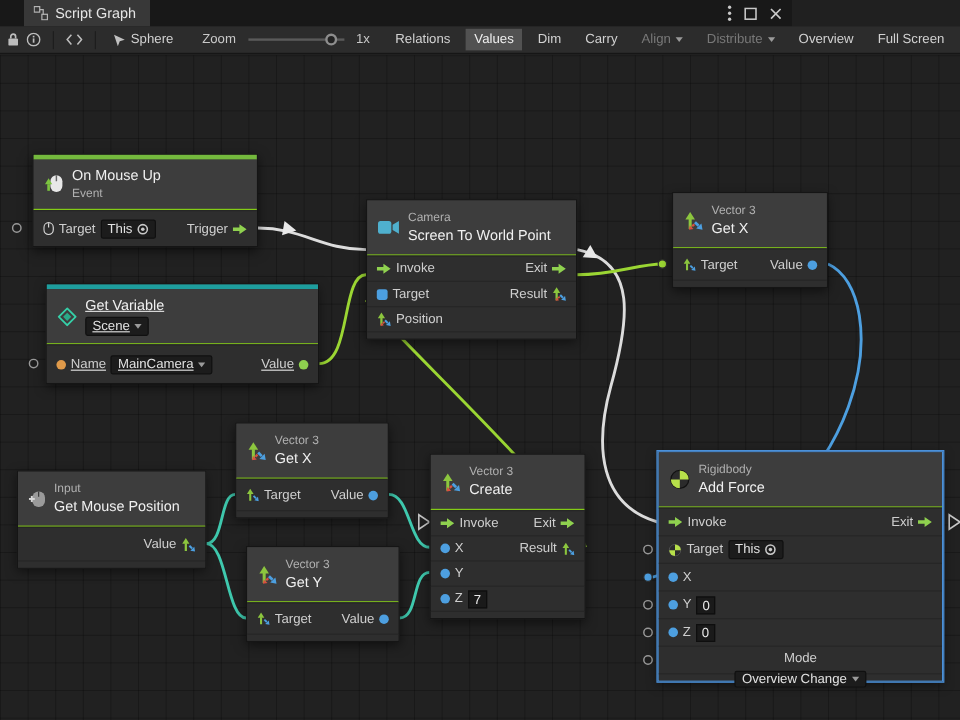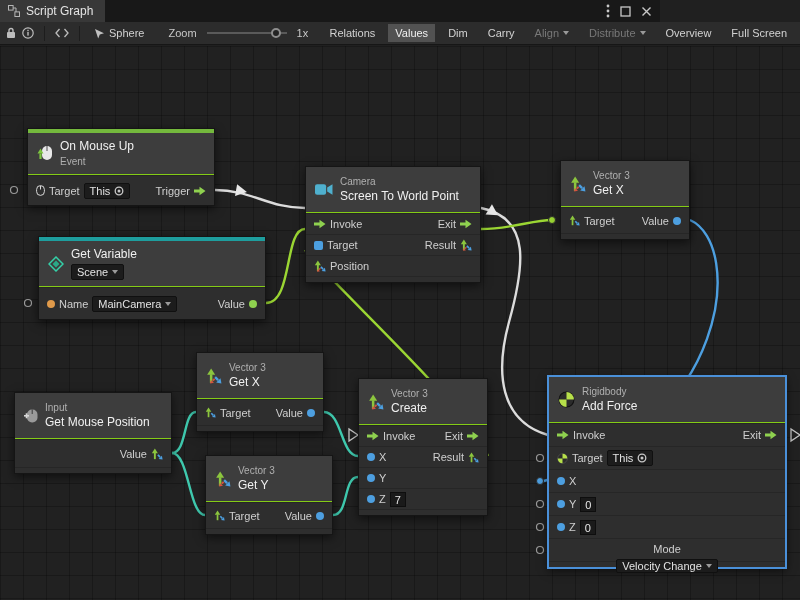--- a/index.html
+++ b/index.html
@@ -1,20 +1,20 @@
 <!DOCTYPE html>
 <html><head>
 <meta charset="utf-8">
 <style>
   *{margin:0;padding:0;box-sizing:border-box;}
   html,body{width:800px;height:600px;overflow:hidden;}
   body{position:relative;background:#202020;font-family:"Liberation Sans",sans-serif;font-size:11px;color:#d6d6d6;user-select:none;}
 
   
-  .tabbar{position:absolute;top:0;left:0;width:660px;height:22px;background:#181818;display:flex;align-items:center;z-index:10;}
+  .tabbar{position:absolute;top:0;left:0;width:660px;height:22px;background:#181818;display:flex;align-items:center;z-index:10;padding-left:20px;}
   .tab{height:22px;display:flex;align-items:center;gap:6px;padding:0 12px 0 8px;background:#383838;color:#e4e4e4;font-size:12px;}
   .tabbar-right{margin-left:auto;display:flex;align-items:center;gap:10px;padding-right:8px;}
 
   
   .toolbar{position:absolute;top:22px;left:0;width:800px;height:23px;background:#2c2c2c;border-bottom:1px solid #161616;display:flex;align-items:center;padding:0 6px;gap:6px;z-index:10;}
   .sep{width:1px;height:15px;background:#1d1d1d;margin:0 4px;}
   .titem{display:flex;align-items:center;gap:4px;padding:2px 4px;color:#d2d2d2;}
   .tbtn{padding:3px 7px;color:#d2d2d2;display:flex;align-items:center;gap:4px;}
   .tbtn.active{background:#525252;color:#f0f0f0;}
   .tbtn.disabled{color:#787878;}
@@ -185,21 +185,21 @@
         </svg>
     </span>
     <span class="sp"></span>
     <span>Trigger</span>
     <svg width="12" height="10" viewBox="0 0 12 10">
         <path d="M0 3.6h5.5V0.8L11.5 5 5.5 9.2V6.4H0z" fill="#8FD14F"></path>
       </svg>
   </div>
 </div>
 
-<div class="node" style="left:38px;top:236px;width:228px;">
+<div class="node" style="left:38px;top:236px;width:228px;text-decoration:underline;">
   <div class="accent" style="background:#1E9E9E;"></div>
   <div class="nhead" style="height:46px;">
     <svg width="16" height="16" viewBox="0 0 16 16">
       <polygon points="8,1 15,8 8,15 1,8" fill="none" stroke="#35D0A8" stroke-width="1.5"></polygon>
       <polygon points="8,4.6 11.4,8 8,11.4 4.6,8" fill="#2AA988"></polygon>
     </svg>
     <div class="tcol">
       <span class="ttl">Get Variable</span>
       <span class="chip" style="align-self:flex-start;">
         <span>Scene</span>
@@ -488,18 +488,18 @@
     <span>Z</span>
     <span class="valbox">0</span>
   </div>
   <div class="nrow" style="height:23px;flex-direction:column;">
     <svg width="11" height="11" viewBox="0 0 11 11">
       <rect x="0.5" y="3.5" width="7" height="7" fill="none" stroke="#7fa6c9"></rect>
       <rect x="3.5" y="0.5" width="7" height="7" fill="#9fb6c9" opacity="0.85"></rect>
     </svg>
     <span>Mode</span>
     <span class="chip">
-      <span>Velocity Change</span>
+      <span>Overview Change</span>
       <span class="caret"></span>
     </span>
   </div>
   <div class="nfoot"></div>
 </div>
 
 </body></html>

